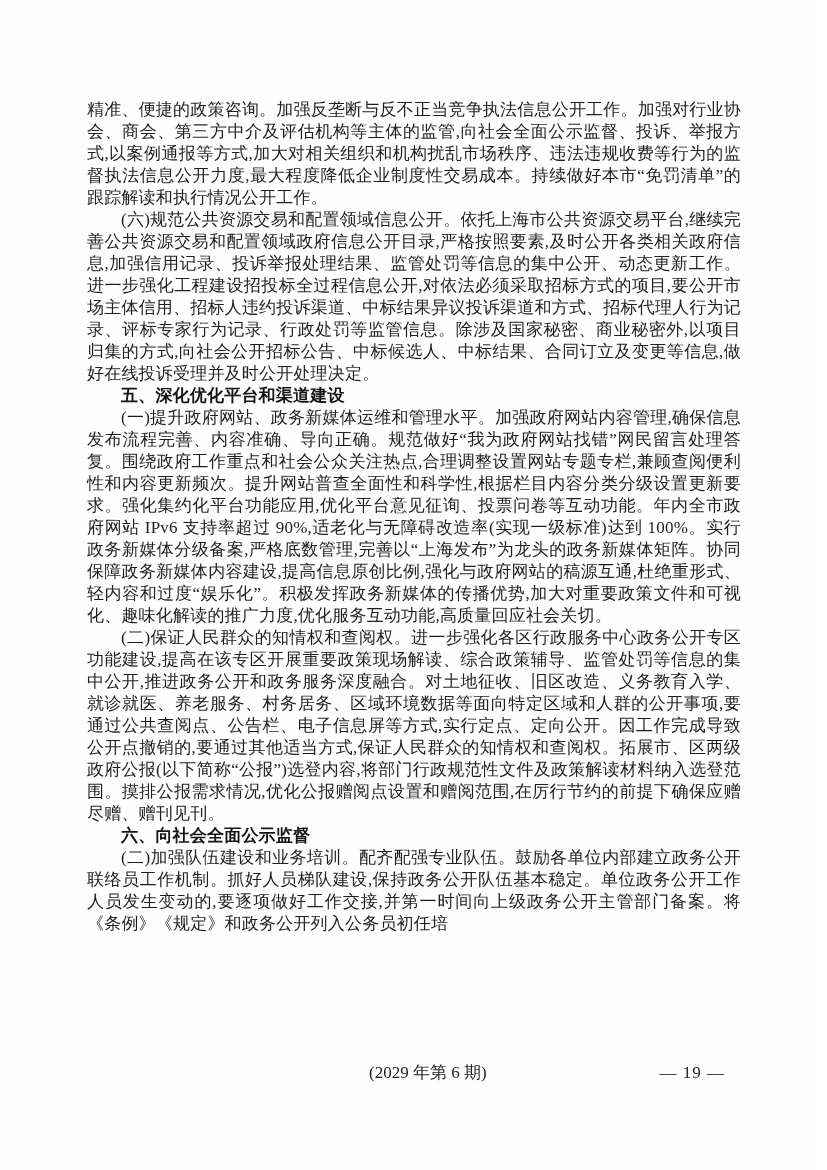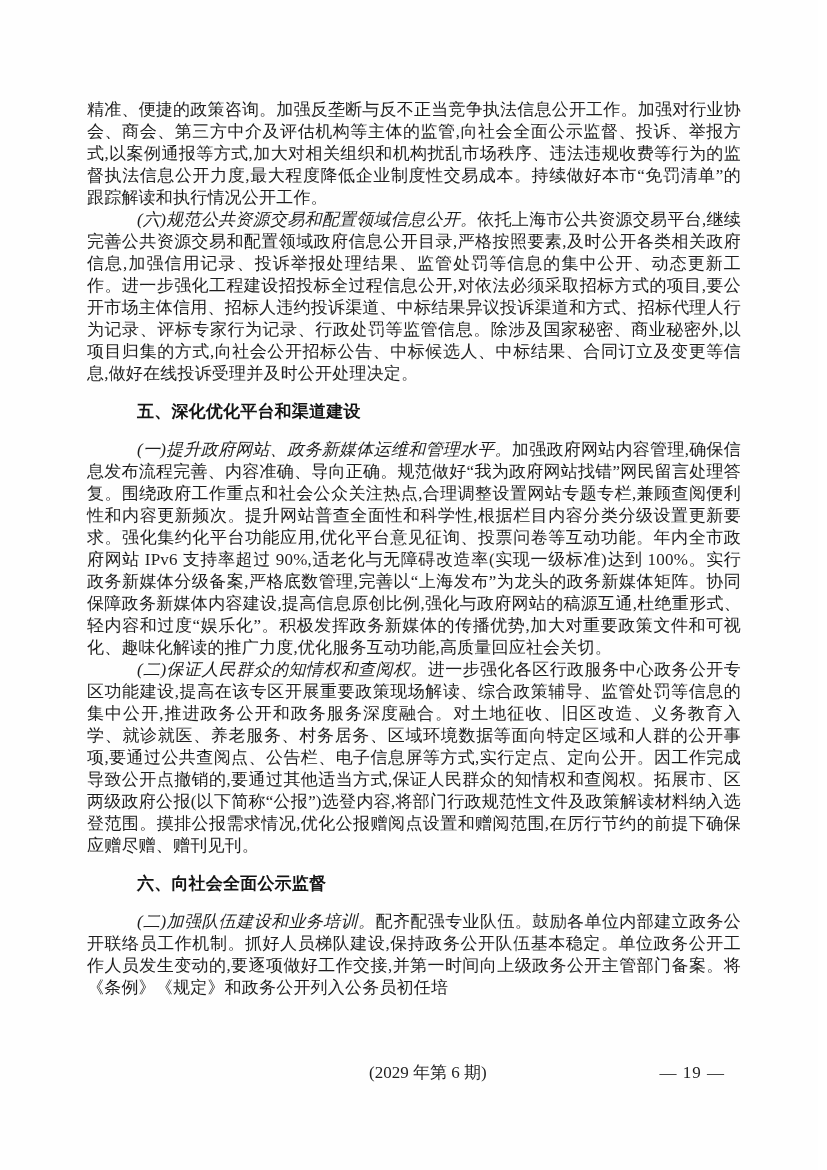--- a/index.html
+++ b/index.html
@@ -28,25 +28,23 @@
   }
   .content p {
     margin: 0;
     padding: 0;
     text-indent: 2em;
   }
   .content p.continuation {
     text-indent: 0;
   }
   .lead {
-    font-style: italic; 
-    margin-left: 16px;
   }
   .section-heading {
-    margin: 16px;
+    margin: 0;
     padding: 0;
     font-size: 17px;
     line-height: 22px;
     text-indent: 2em;
     font-weight: bold;
     font-family: "Liberation Sans", "DejaVu Sans", sans-serif; 
     color: #141414;
   }
   .footer {
     position: absolute;

